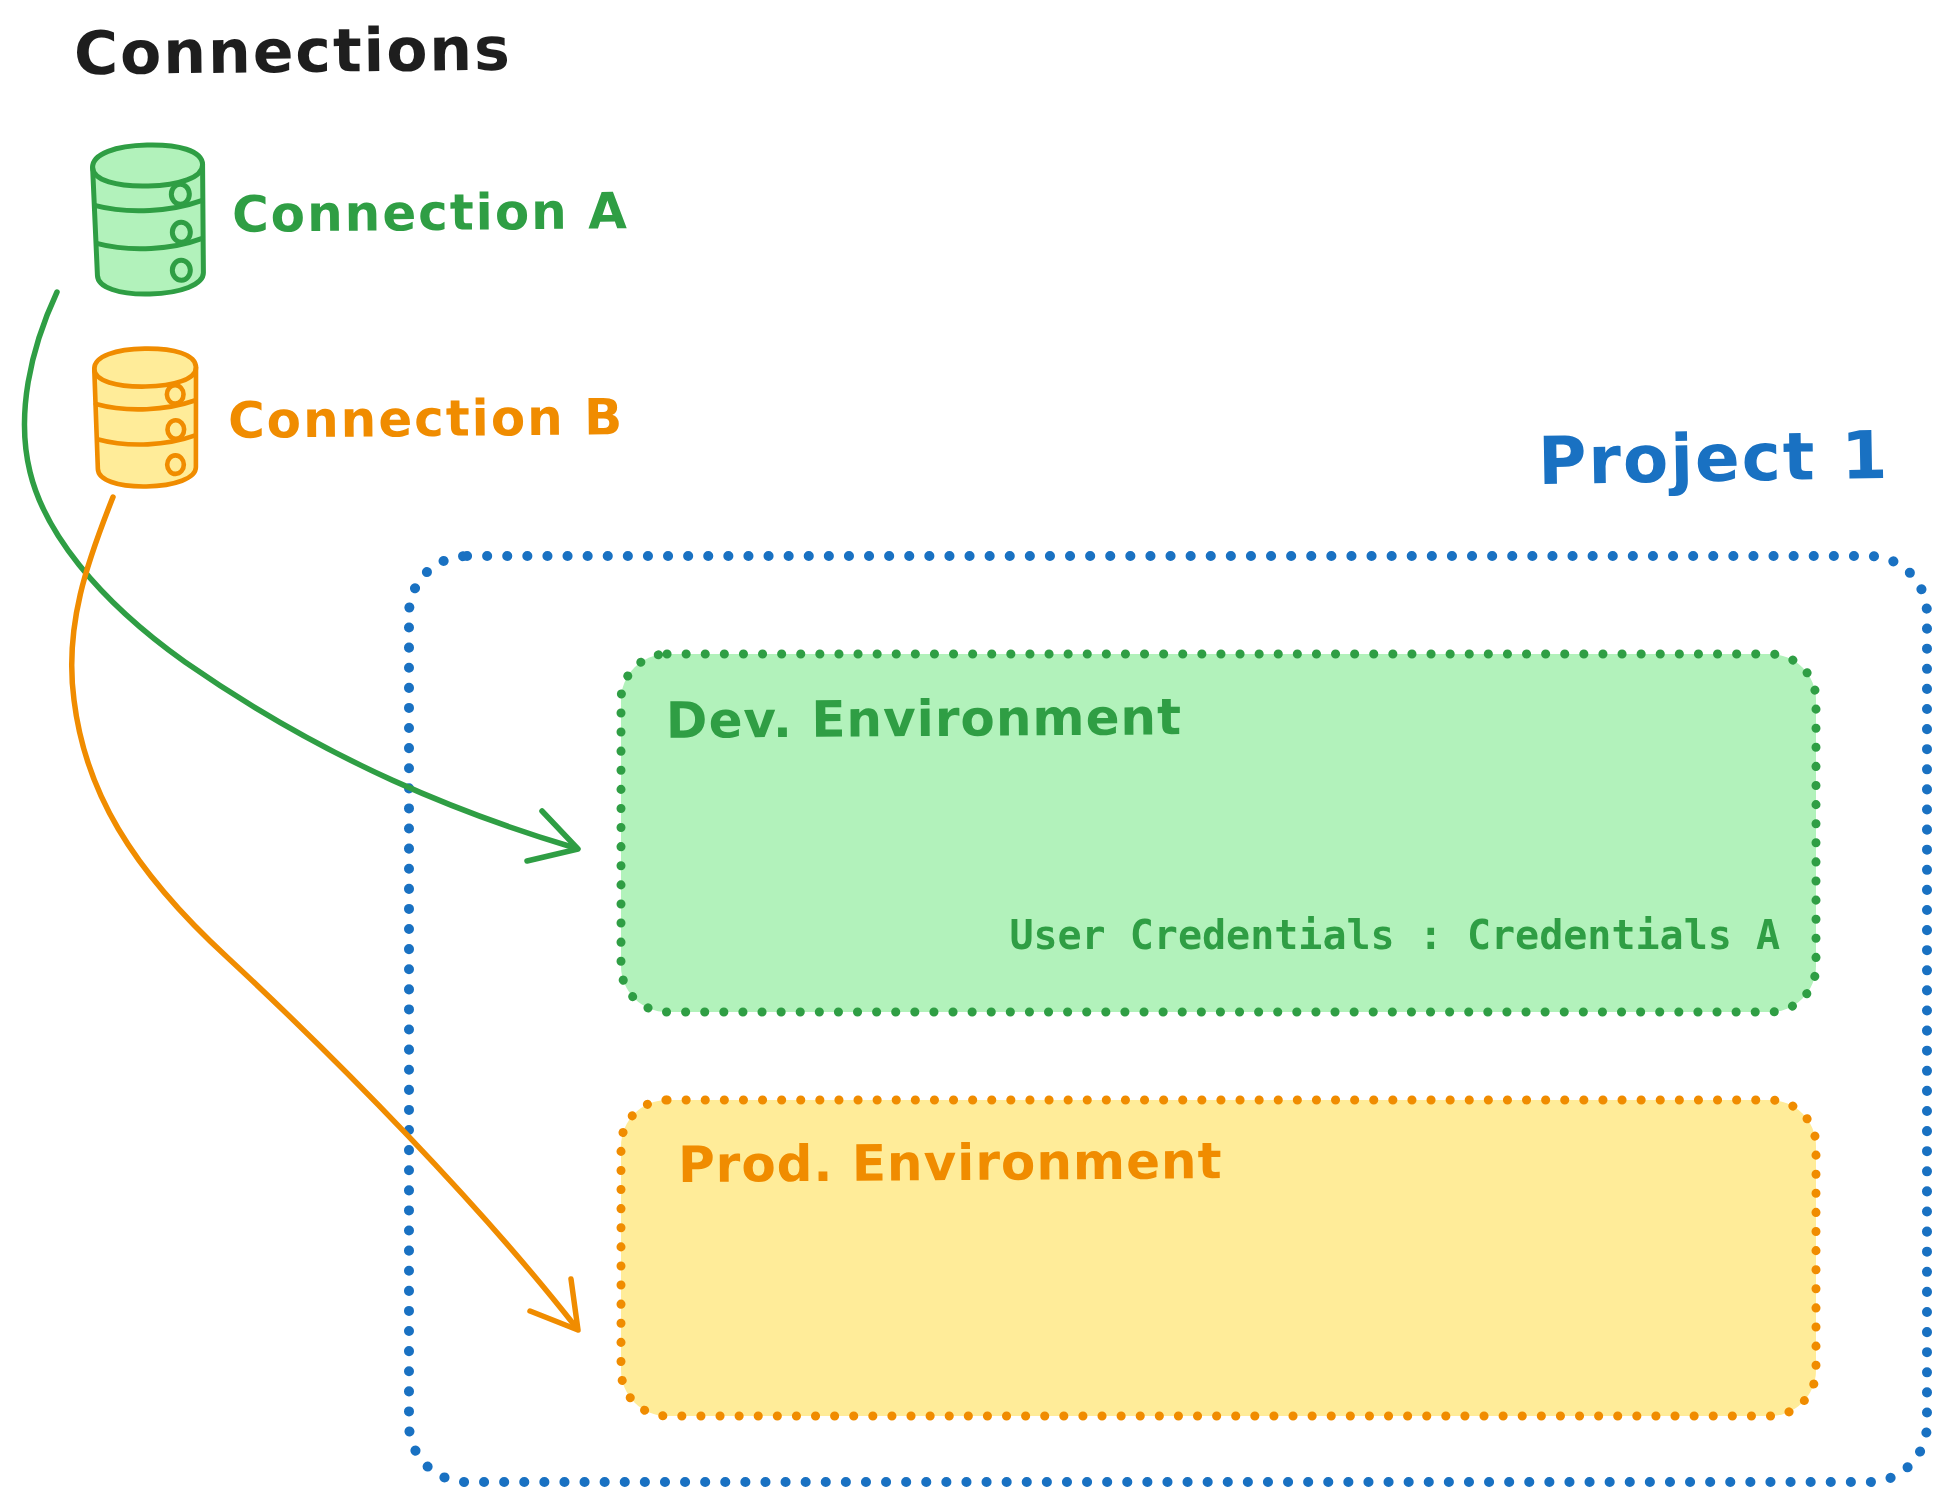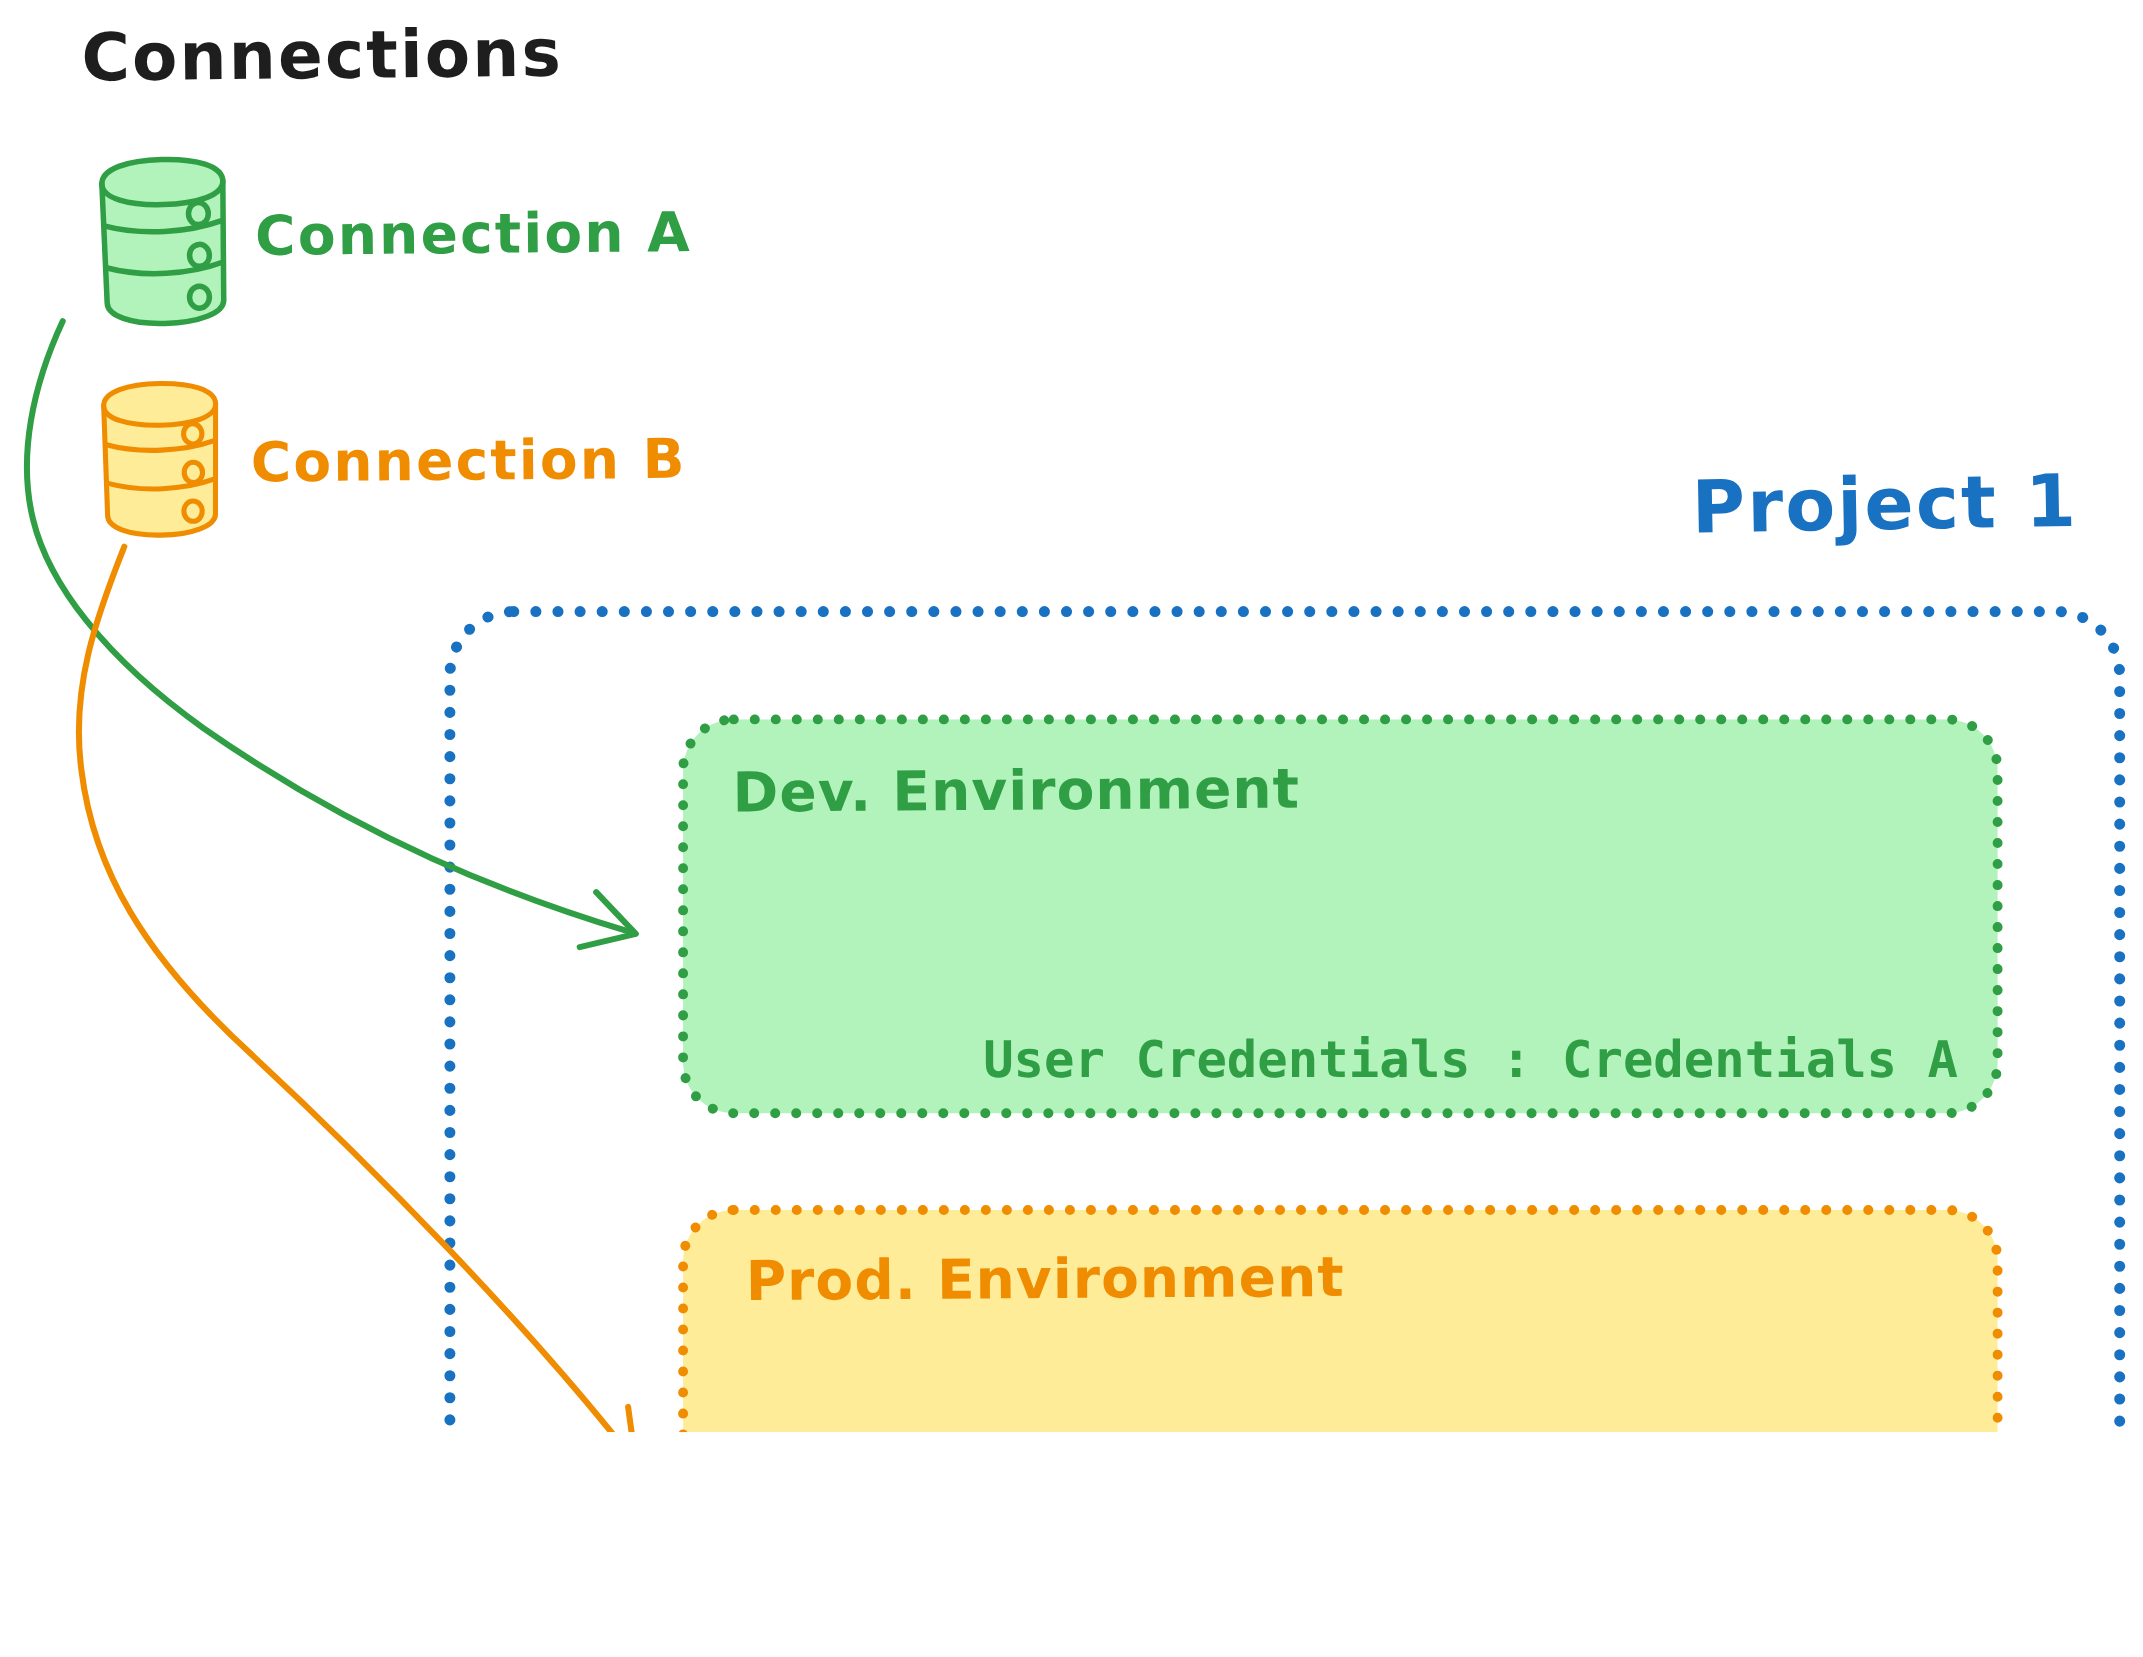--- a/index.html
+++ b/index.html
@@ -1,18 +1,18 @@
 <!DOCTYPE html>
 <html><head>
 <meta charset="utf-8">
 <style>
   html,body{margin:0;padding:0;background:#ffffff;}
   #canvas{
     position:relative;
-    width:1948px;height:1302px;
+    width:1948px;height:1506px;
     background:#ffffff;
     font-family:"DejaVu Sans","Liberation Sans",sans-serif;
     overflow:hidden;
   }
   .abs{position:absolute;}
   .hand{font-family:"DejaVu Sans","Liberation Sans",sans-serif;}
   .mono{font-family:"DejaVu Sans Mono","Liberation Mono",monospace;}
 
   .main-title{
     left:74px;top:16px;
@@ -28,21 +28,21 @@
     left:1538px;top:420px;
     font-size:66px;font-weight:700;letter-spacing:2px;
     color:#1971c2;
     transform:rotate(-1deg);
   }
 
   .env-title{font-size:50px;font-weight:600;letter-spacing:1px;}
   .dev-title{left:666px;top:690px;color:#2f9e44;transform:rotate(-0.4deg);}
   .prod-title{left:678px;top:1134px;color:#f08c00;transform:rotate(-0.4deg);}
 
-  .cred-line{font-size:46px;font-weight:700;text-align:right;margin-top:24px;}
+  .cred-line{font-size:40px;font-weight:700;text-align:right;}
   .dev-cred{right:168px;top:912px;color:#2f9e44;}
   .prod-cred{right:183px;top:1350px;color:#f08c00;}
 
   svg{display:block;}
   .diagram-svg{left:0;top:0;}
   .db-icon-a{left:84px;top:140px;}
   .db-icon-b{left:82px;top:344px;}
 </style>
 </head>
 <body>

